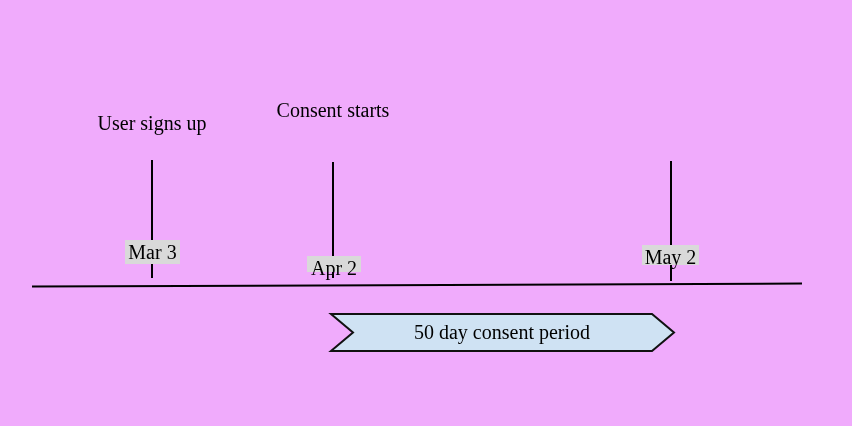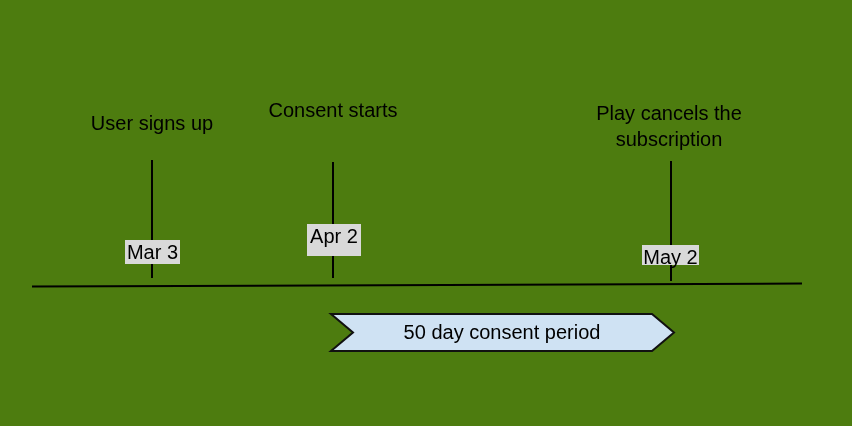--- a/index.html
+++ b/index.html
@@ -1,21 +1,21 @@
 <!DOCTYPE html>
 <html><head>
 <meta charset="utf-8">
 <style>
   html, body { margin: 0; padding: 0; background: #ffffff; }
   .canvas {
     position: relative;
     width: 852px;
     height: 426px;
-    background: #4d7c0f;
-    font-family: Liberation Sans, sans-serif;
+    background: #f0abfc;
+    font-family: Liberation Serif, serif;
     color: #000000;
     overflow: hidden;
   }
   .diagram-svg {
     position: absolute;
     left: 0; top: 0;
     width: 852px; height: 426px;
   }
   .event-title {
     position: absolute;
@@ -59,26 +59,22 @@
 
   <div class="event-title" style="left:152px; top:110px;">
     <div>User signs up</div>
     <div></div>
   </div>
 
   <div class="event-title" style="left:333px; top:97px;">
     <div>Consent starts</div>
   </div>
 
-  <div class="event-title" style="left:669px; top:100px;">
-    <div>Play cancels the</div>
-    <div>subscription</div>
-  </div>
 
   <div class="date-chip" style="left: 125px; top: 240px; width: 55px; height: 24px; background-color: rgb(217, 217, 217);">Mar 3</div>
 
-  <div class="date-chip" style="left: 307px; top: 224px; width: 54px; height: 32px; background-color: rgb(217, 217, 217);">Apr 2</div>
+  <div class="date-chip" style="left: 307px; top: 256px; width: 54px; height: 16px; background-color: rgb(217, 217, 217);">Apr 2</div>
 
   <div class="date-chip" style="left: 642px; top: 245px; width: 57px; height: 20px; background-color: rgb(217, 217, 217);">May 2</div>
 
   <div class="period-label" style="left:502px; top:314px; height:37px;">50 day consent period</div>
 
 </div>
 
 </body></html>

